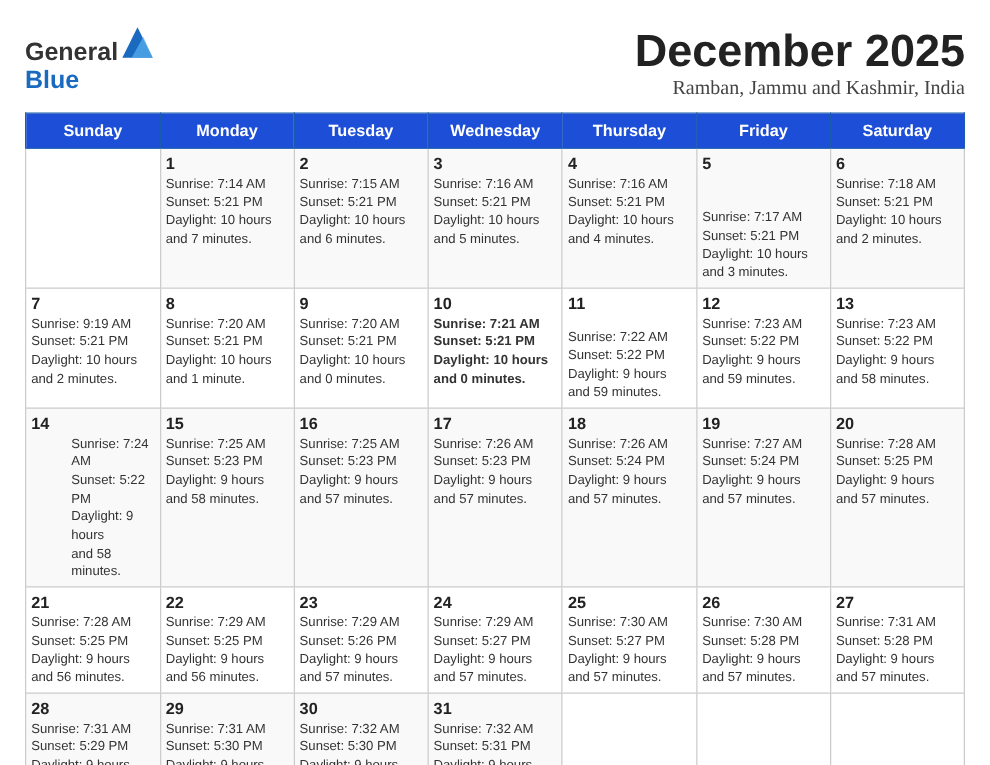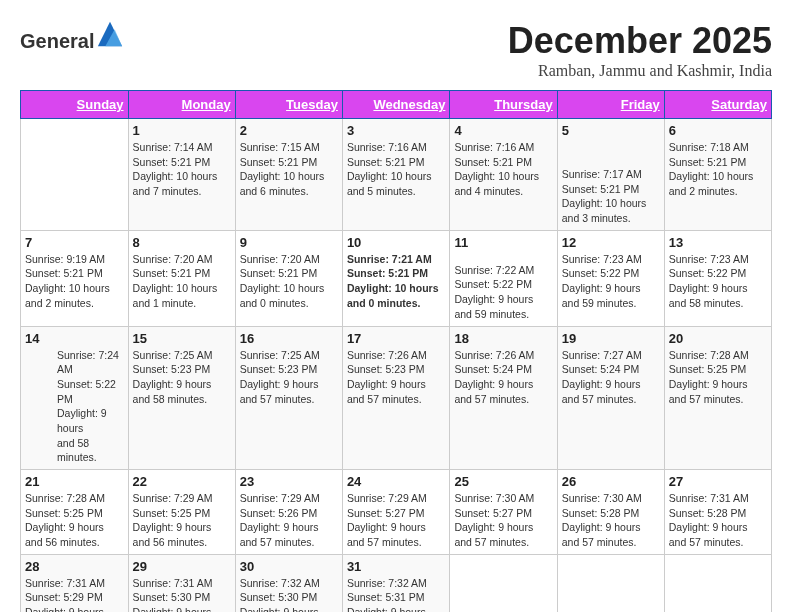--- a/index.html
+++ b/index.html
@@ -44,28 +44,27 @@
       font-size: 16px;
       color: #444;
       font-family: Liberation Serif, serif;
     }
     table {
       width: 100%;
       border-collapse: collapse;
       font-size: 11px;
     }
     thead tr th {
-      background-color: #d946ef;
+      background-color: #1d4ed8;
       color: #fff;
       padding: 6px 4px;
-      text-align: right;
+      text-align: center;
       font-size: 13px;
       font-weight: bold;
       border: 1px solid #1a5aaf;
-      text-decoration: underline;
     }
     tbody tr td {
       border: 1px solid #ccc;
       vertical-align: top;
       padding: 4px;
       height: 80px;
       width: 108px;
     }
     .day-number {
       font-size: 13px;
@@ -93,20 +92,23 @@
 <body>
 
 <div class="header">
   <div class="logo">
     <div>
       <div class="logo-text">
         <span class="logo-general">General</span><svg class="logo-icon" viewBox="0 0 30 30" xmlns="http://www.w3.org/2000/svg">
           <polygon points="2,28 15,2 28,28" fill="#1a6abf"></polygon>
           <polygon points="10,28 20,10 28,28" fill="#5ab4f0" opacity="0.7"></polygon>
         </svg>
+      </div>
+      <div class="logo-text">
+        <span class="logo-blue">Blue</span>
       </div>
     </div>
   </div>
   <div class="title-block">
     <div class="month-year">December 2025</div>
     <div class="location">Ramban, Jammu and Kashmir, India</div>
   </div>
 </div>
 
 <table>

